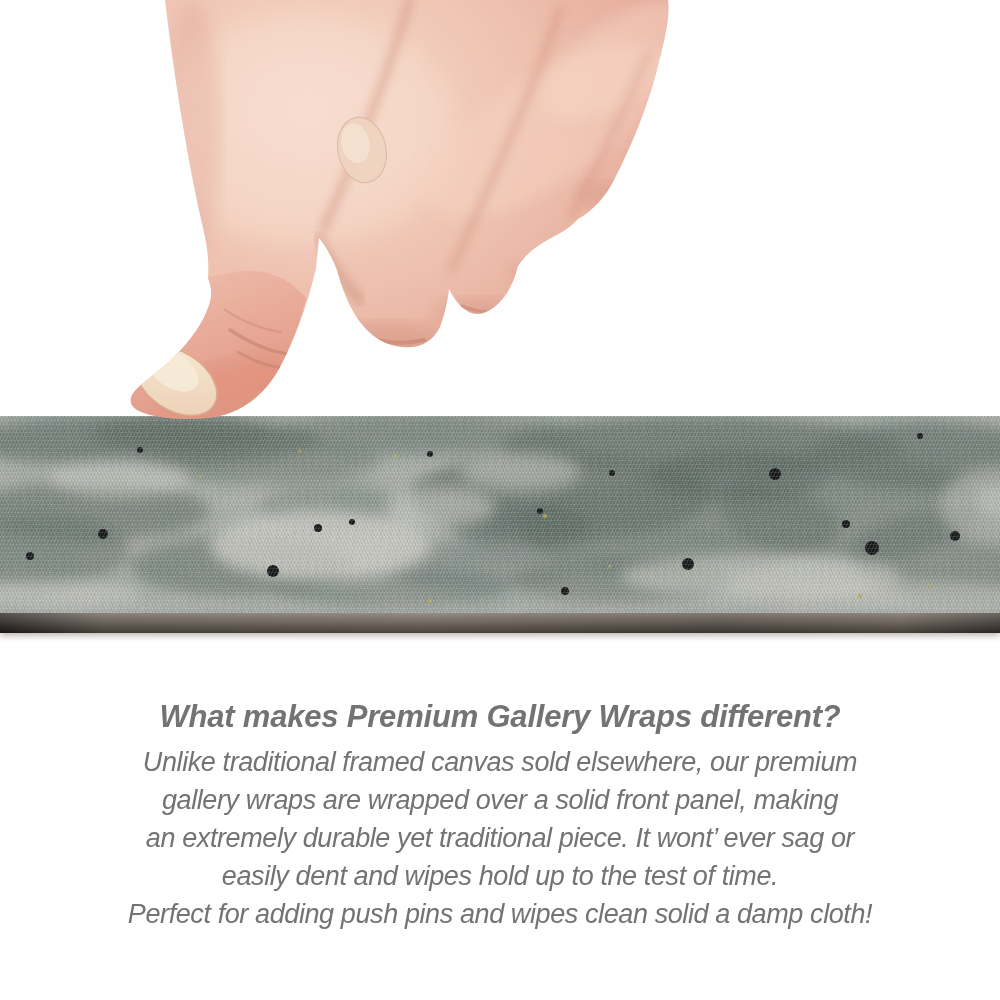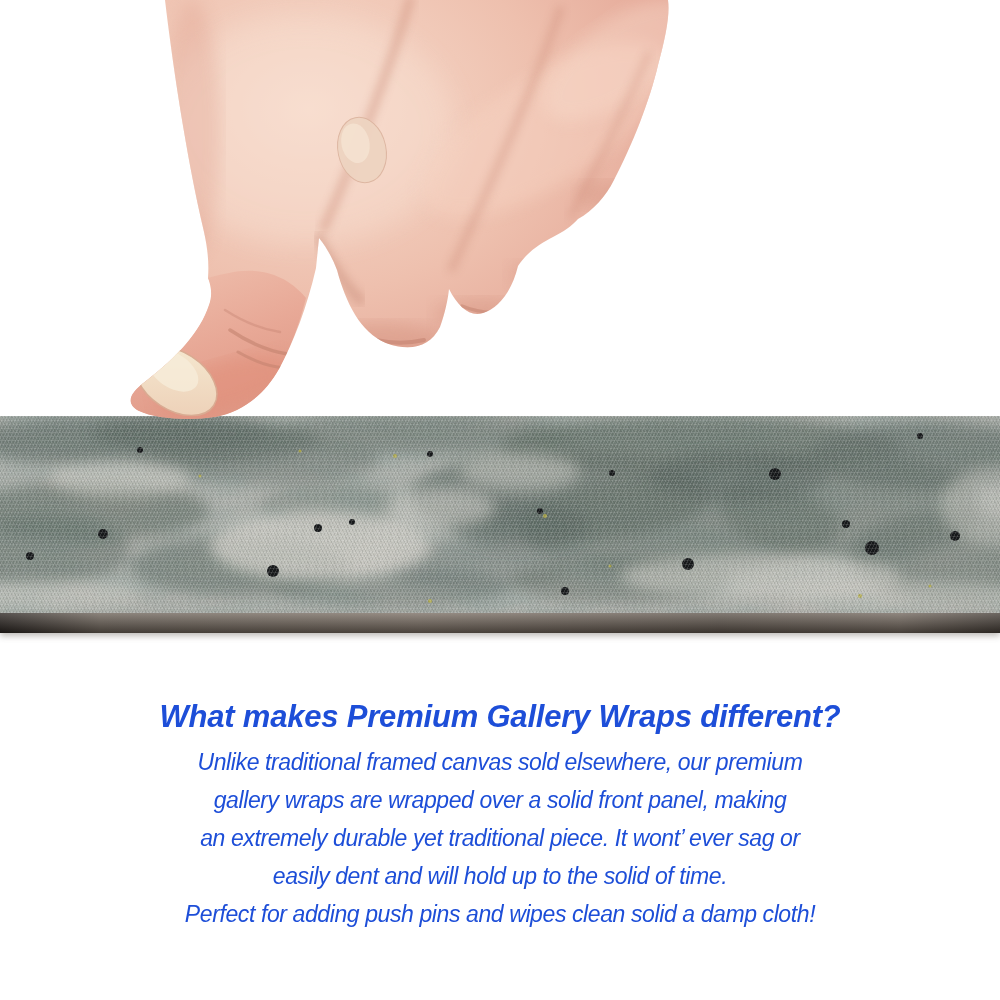--- a/index.html
+++ b/index.html
@@ -22,28 +22,28 @@
   .edge{
     position:absolute;left:0;top:197px;width:1000px;height:20px;
     background-image:
       linear-gradient(180deg, rgba(255,255,255,.22), rgba(0,0,0,.38)),
       linear-gradient(90deg,#29231f,#6b6157 10%,#786c61 42%,#5e544b 72%,#70655b 90%,#443c35);
     box-shadow:0 3px 6px rgba(110,104,96,.45);
   }
   
   .copy{
     position:absolute;top:697px;left:0;width:1000px;text-align:center;z-index:2;
-    color:#1d4ed8;font-style:italic;
+    color:#737373;font-style:italic;
   }
   .copy h2{
     margin:0 0 6px 0;font-size:31px;line-height:40px;font-weight:700;
     letter-spacing:-0.2px;
   }
   .copy p{
-    margin:0;font-size:23px;line-height:38px;font-weight:400;letter-spacing:-0.4px;
+    margin:0;font-size:27px;line-height:38px;font-weight:400;letter-spacing:-0.4px;
   }
 </style>
 </head>
 <body>
 
 <div class="stage">
 
   <svg class="hand" width="1000" height="420" viewBox="0 0 1000 420" aria-hidden="true">
     <defs>
       <radialGradient id="skinGrad" cx="33%" cy="26%" r="80%">
@@ -227,17 +227,17 @@
     </svg>
     <div class="weave"></div>
     <div class="edge"></div>
   </div>
 
   <section class="copy">
     <h2>What makes Premium Gallery Wraps different?</h2>
     <p>Unlike traditional framed canvas sold elsewhere, our premium</p>
     <p>gallery wraps are wrapped over a solid front panel, making</p>
     <p>an extremely durable yet traditional piece. It wont’ ever sag or</p>
-    <p>easily dent and will hold up to the solid of time.</p>
+    <p>easily dent and wipes hold up to the test of time.</p>
     <p>Perfect for adding push pins and wipes clean solid a damp cloth!</p>
   </section>
 
 </div>
 
 </body></html>

